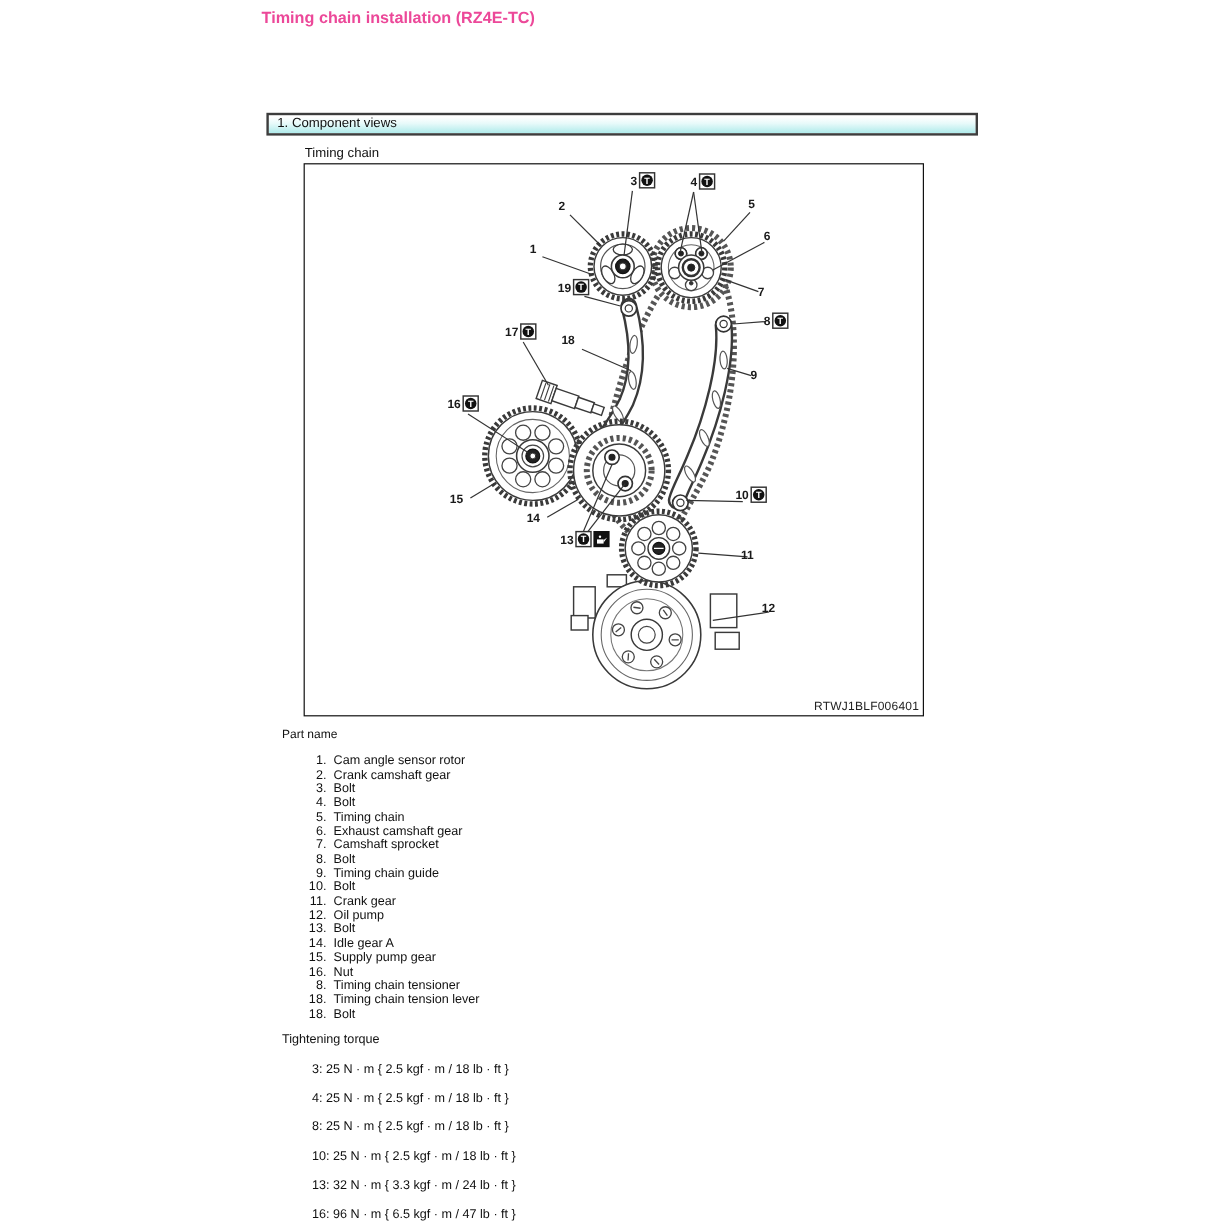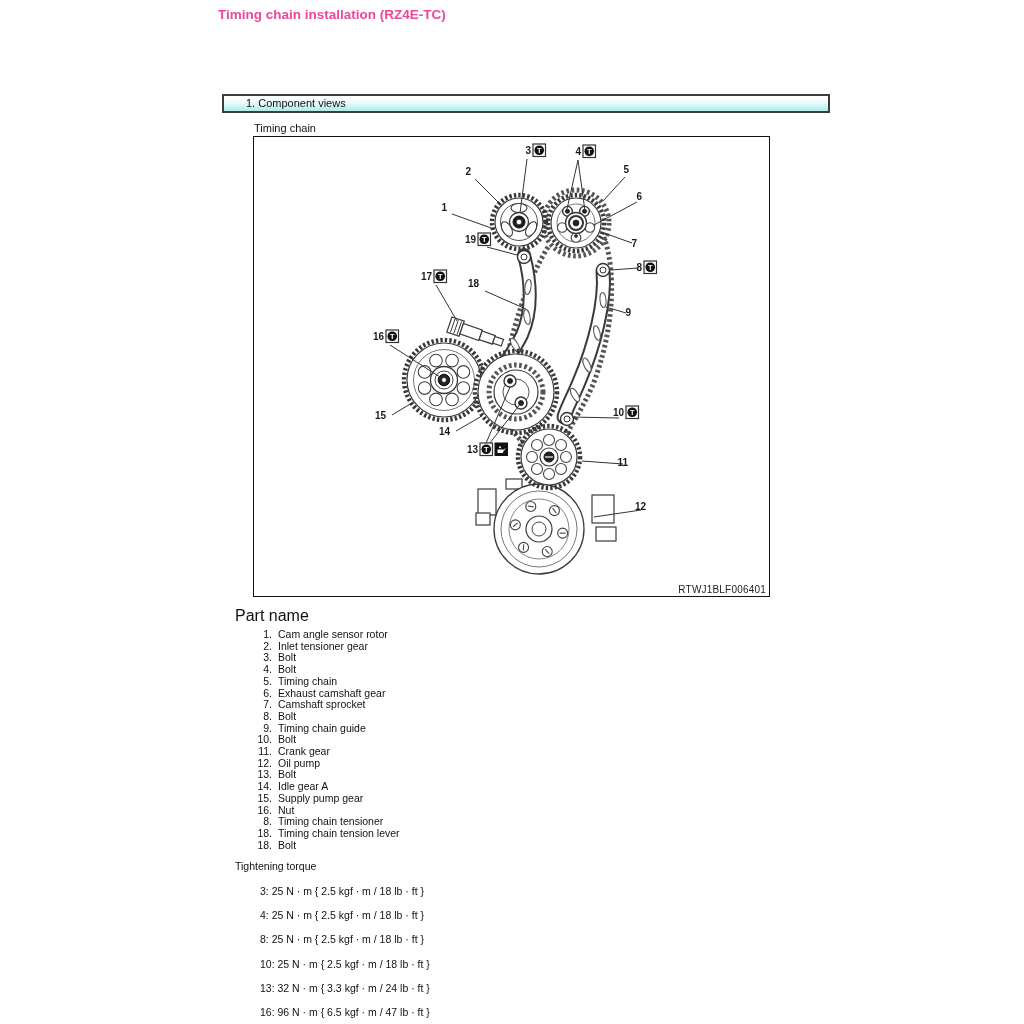--- a/index.html
+++ b/index.html
@@ -9,35 +9,35 @@
     -webkit-font-smoothing:antialiased;
   }
   .page-title{
     position:absolute;left:218px;top:7px;
     font-size:13.5px;font-weight:bold;color:#ec4899;white-space:nowrap;
   }
   .section-bar{
     position:absolute;left:222px;top:94px;width:582px;height:15px;
     border:2px solid #3d3d3d;
     background:linear-gradient(180deg,#ffffff 10%,#e8fafa 45%,#b4ecec 95%);
-    padding-left:22px;font-size:11px;line-height:15px;color:#111;
+    padding-left:7px;font-size:11px;line-height:15px;color:#111;
   }
   .figure-label{
     position:absolute;left:254px;top:122px;font-size:11px;color:#111;
   }
   .figure-box{
     position:absolute;left:253px;top:136px;width:515px;height:459px;
     border:1.5px solid #111;background:#fff;
   }
   .figure-box svg{position:absolute;left:0;top:0;}
   .figure-code{
     position:absolute;right:3px;bottom:1px;font-size:10px;color:#222;letter-spacing:0.2px;
   }
   .parts-heading{
-    position:absolute;left:235px;top:607px;font-size:16px;color:#111;
+    position:absolute;left:235px;top:607px;font-size:10px;color:#111;
   }
   .parts-list{
     position:absolute;left:253px;top:629px;font-size:10.5px;line-height:11.7px;color:#111;
   }
   .part-row{display:flex;}
   .part-num{width:19px;text-align:right;margin-right:6px;flex:none;}
   .torque-heading{
     position:absolute;left:235px;top:860px;font-size:10.5px;color:#111;
   }
   .torque-list{
@@ -245,21 +245,21 @@
 </div>
 
 <div class="parts-heading">Part name</div>
 <div class="parts-list">
     <div class="part-row">
       <span class="part-num">1.</span>
       <span>Cam angle sensor rotor</span>
     </div>
     <div class="part-row">
       <span class="part-num">2.</span>
-      <span>Inlet tensioner gear</span>
+      <span>Crank camshaft gear</span>
     </div>
     <div class="part-row">
       <span class="part-num">3.</span>
       <span>Bolt</span>
     </div>
     <div class="part-row">
       <span class="part-num">4.</span>
       <span>Bolt</span>
     </div>
     <div class="part-row">

